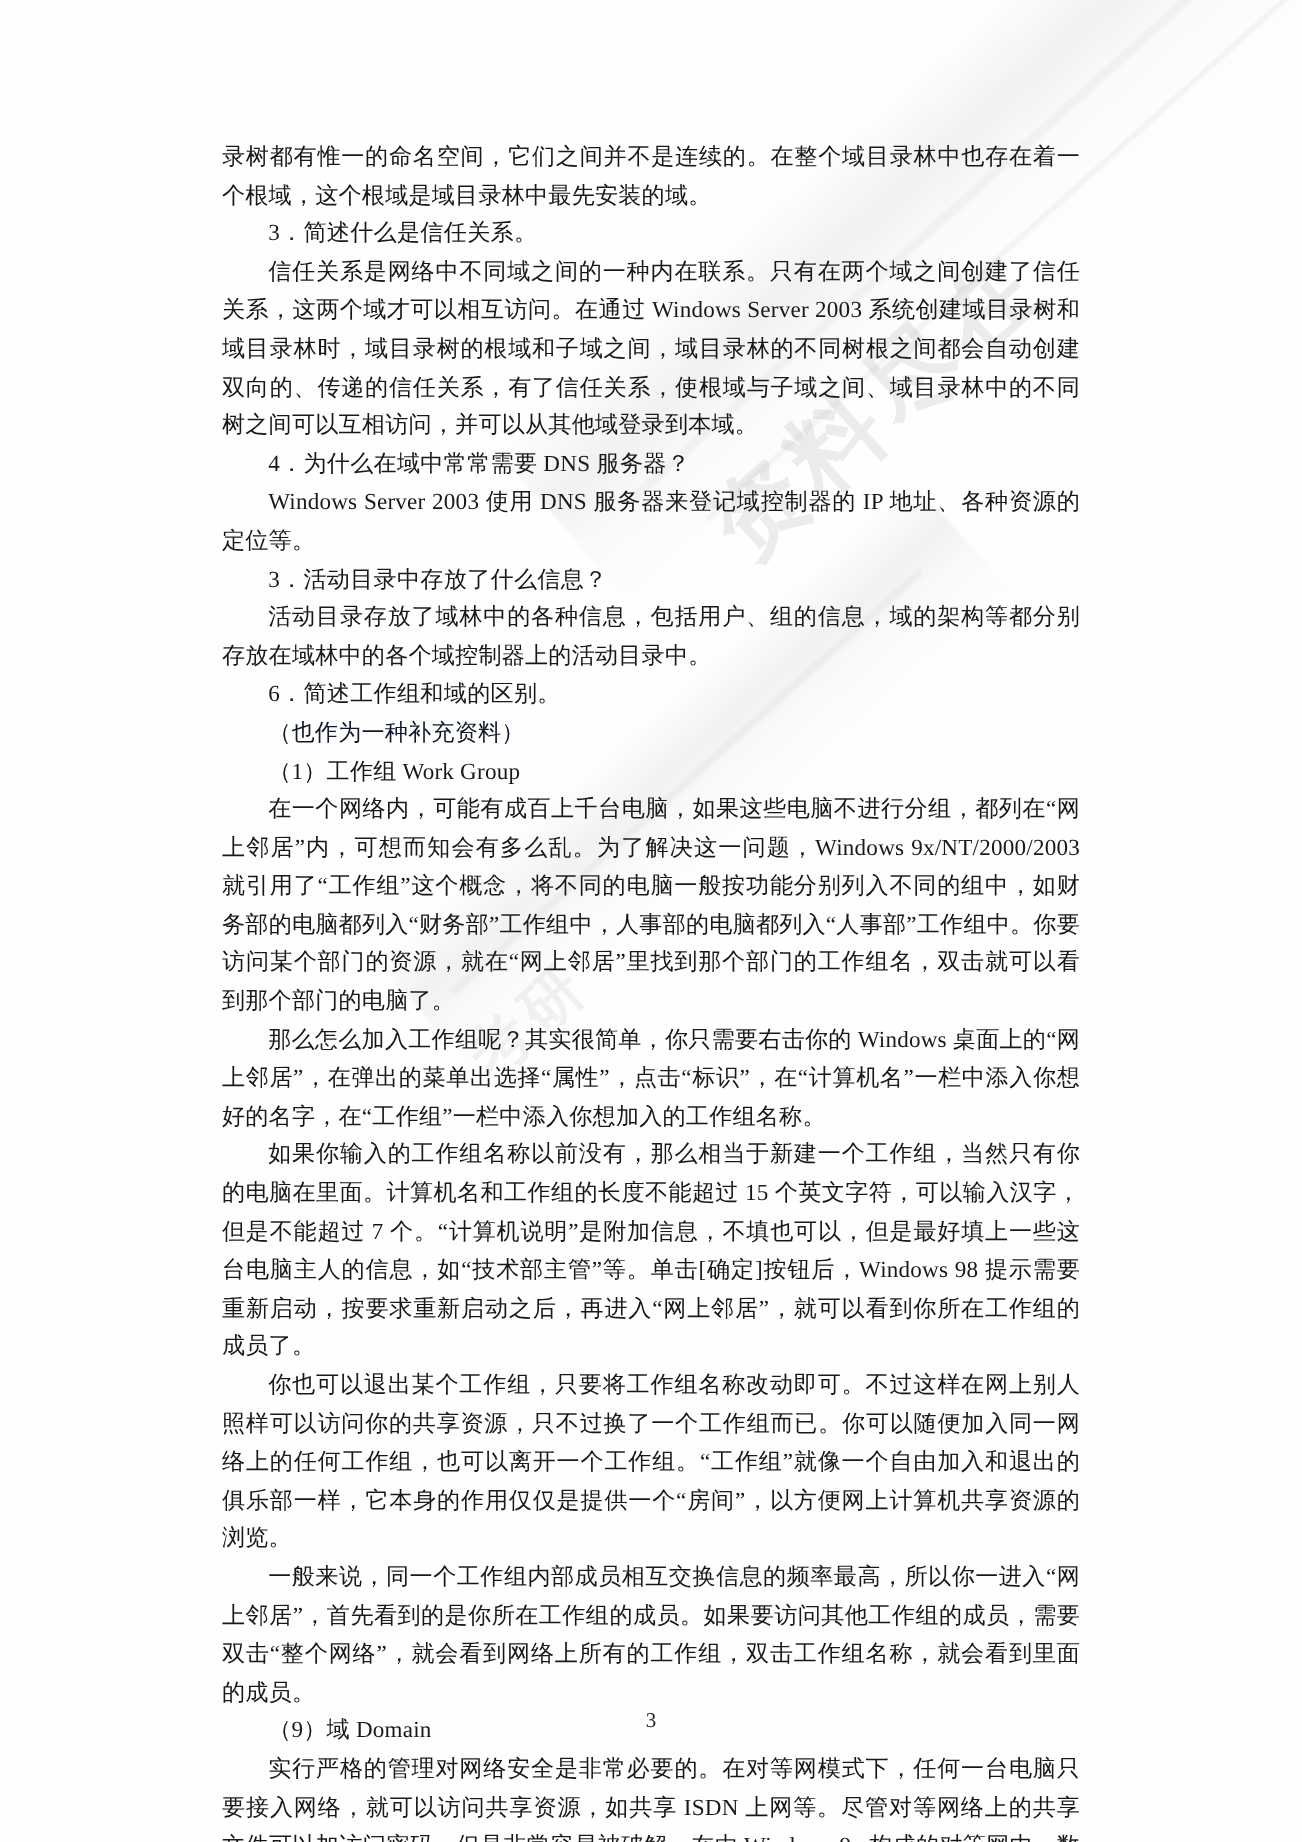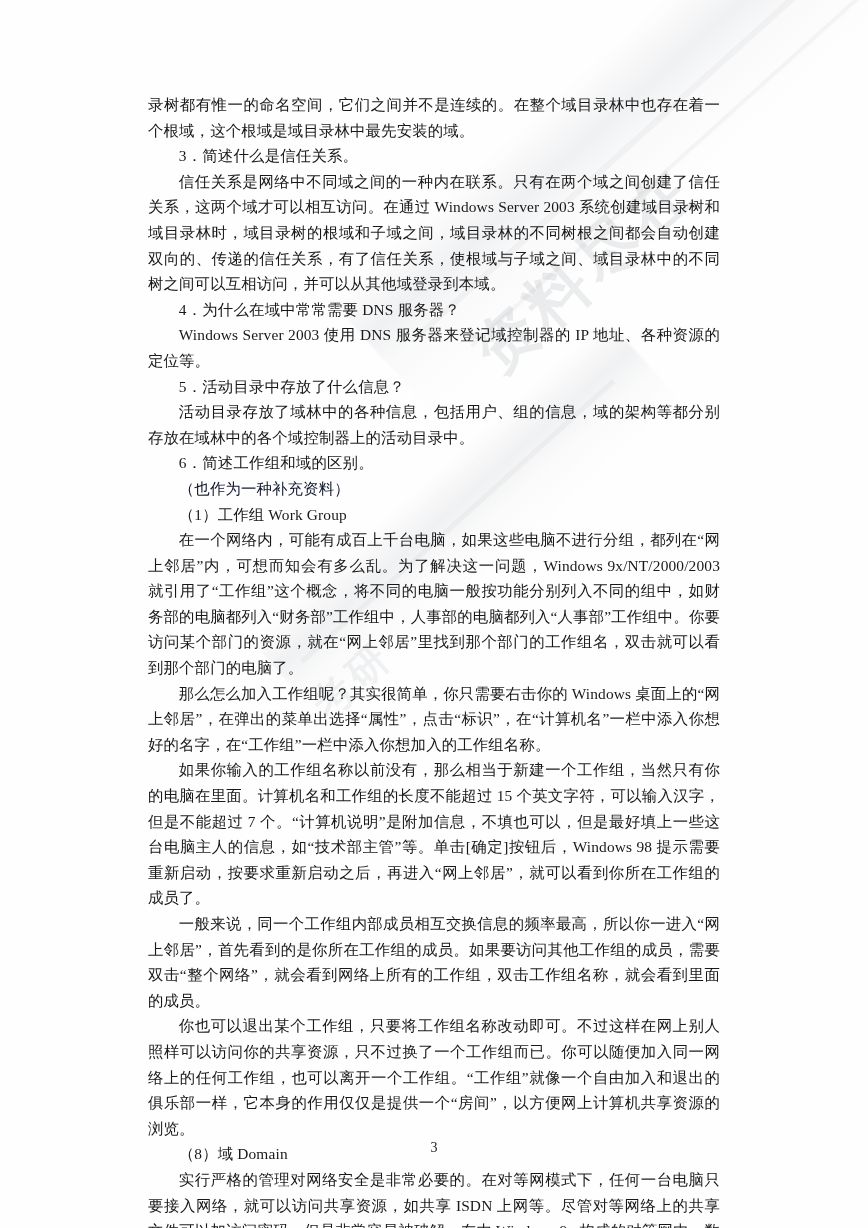--- a/index.html
+++ b/index.html
@@ -138,31 +138,31 @@
     <div class="wm-text" id="wm-a">资料尽在</div>
     <div class="wm-text" id="wm-b">考研</div>
   </div>
 
   <div id="content">
     <p class="plain">录树都有惟一的命名空间，它们之间并不是连续的。在整个域目录林中也存在着一个根域，这个根域是域目录林中最先安装的域。</p>
     <p class="heading">3．简述什么是信任关系。</p>
     <p class="indent">信任关系是网络中不同域之间的一种内在联系。只有在两个域之间创建了信任关系，这两个域才可以相互访问。在通过 Windows Server 2003 系统创建域目录树和域目录林时，域目录树的根域和子域之间，域目录林的不同树根之间都会自动创建双向的、传递的信任关系，有了信任关系，使根域与子域之间、域目录林中的不同树之间可以互相访问，并可以从其他域登录到本域。</p>
     <p class="heading">4．为什么在域中常常需要 DNS 服务器？</p>
     <p class="indent">Windows Server 2003 使用 DNS 服务器来登记域控制器的 IP 地址、各种资源的定位等。</p>
-    <p class="heading">5．活动目录中存放了什么信息？</p>
+    <p class="heading">3．活动目录中存放了什么信息？</p>
     <p class="indent">活动目录存放了域林中的各种信息，包括用户、组的信息，域的架构等都分别存放在域林中的各个域控制器上的活动目录中。</p>
     <p class="heading">6．简述工作组和域的区别。</p>
     <p class="note">（也作为一种补充资料）</p>
     <p class="sublabel">（1）工作组  Work Group</p>
     <p class="indent">在一个网络内，可能有成百上千台电脑，如果这些电脑不进行分组，都列在“网上邻居”内，可想而知会有多么乱。为了解决这一问题，Windows 9x/NT/2000/2003 就引用了“工作组”这个概念，将不同的电脑一般按功能分别列入不同的组中，如财务部的电脑都列入“财务部”工作组中，人事部的电脑都列入“人事部”工作组中。你要访问某个部门的资源，就在“网上邻居”里找到那个部门的工作组名，双击就可以看到那个部门的电脑了。</p>
     <p class="indent">那么怎么加入工作组呢？其实很简单，你只需要右击你的 Windows 桌面上的“网上邻居”，在弹出的菜单出选择“属性”，点击“标识”，在“计算机名”一栏中添入你想好的名字，在“工作组”一栏中添入你想加入的工作组名称。</p>
     <p class="indent">如果你输入的工作组名称以前没有，那么相当于新建一个工作组，当然只有你的电脑在里面。计算机名和工作组的长度不能超过 15 个英文字符，可以输入汉字，但是不能超过 7 个。“计算机说明”是附加信息，不填也可以，但是最好填上一些这台电脑主人的信息，如“技术部主管”等。单击[确定]按钮后，Windows 98 提示需要重新启动，按要求重新启动之后，再进入“网上邻居”，就可以看到你所在工作组的成员了。</p>
+    <p class="indent">你也可以退出某个工作组，只要将工作组名称改动即可。不过这样在网上别人照样可以访问你的共享资源，只不过换了一个工作组而已。你可以随便加入同一网络上的任何工作组，也可以离开一个工作组。“工作组”就像一个自由加入和退出的俱乐部一样，它本身的作用仅仅是提供一个“房间”，以方便网上计算机共享资源的浏览。</p>
     <p class="indent">一般来说，同一个工作组内部成员相互交换信息的频率最高，所以你一进入“网上邻居”，首先看到的是你所在工作组的成员。如果要访问其他工作组的成员，需要双击“整个网络”，就会看到网络上所有的工作组，双击工作组名称，就会看到里面的成员。</p>
-    <p class="indent">你也可以退出某个工作组，只要将工作组名称改动即可。不过这样在网上别人照样可以访问你的共享资源，只不过换了一个工作组而已。你可以随便加入同一网络上的任何工作组，也可以离开一个工作组。“工作组”就像一个自由加入和退出的俱乐部一样，它本身的作用仅仅是提供一个“房间”，以方便网上计算机共享资源的浏览。</p>
-    <p class="sublabel">（8）域  Domain</p>
+    <p class="sublabel">（9）域  Domain</p>
     <p class="indent">实行严格的管理对网络安全是非常必要的。在对等网模式下，任何一台电脑只要接入网络，就可以访问共享资源，如共享 ISDN 上网等。尽管对等网络上的共享文件可以加访问密码，但是非常容易被破解。在由 Windows 9x 构成的对等网中，数据是非常不安全的。</p>
 
   </div>
 
   <div id="footer">
     <span id="page-number">3</span>
   </div>
 
 </div>
 

